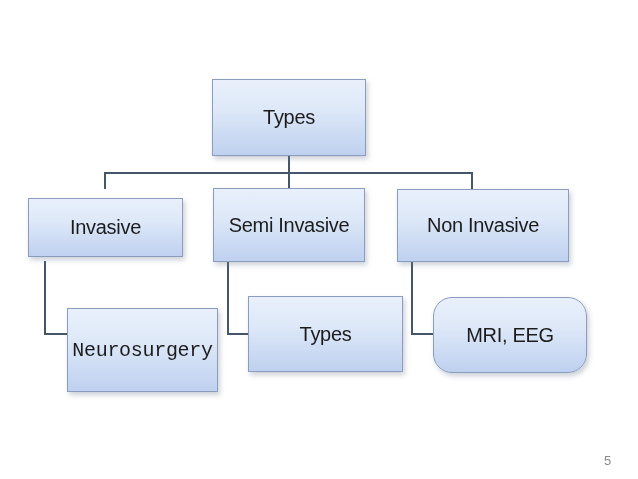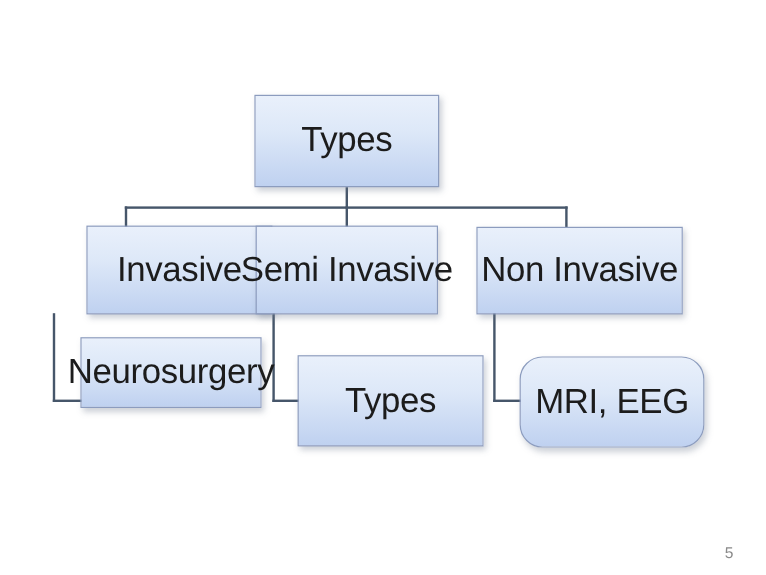--- a/index.html
+++ b/index.html
@@ -21,35 +21,35 @@
     display: flex;
     align-items: center;
     justify-content: center;
     background: linear-gradient(180deg,
       var(--box-fill-top, #e9f0fb) 0%,
       #dde8f8 40%,
       var(--box-fill-bottom, #bfd1f0) 100%);
     border: 1.5px solid var(--box-border, #8c9cbe);
     box-shadow: 2px 3px 5px rgba(110, 120, 140, 0.35);
     color: var(--text, #1c1c1c);
-    font-size: 29px;
+    font-size: 20px;
     letter-spacing: -0.3px;
     white-space: nowrap;
     text-align: center;
   }
   .seg {
     position: absolute;
     background: var(--connector, #46566a);
   }
   
   #node-types         { left: 212px; top: 79px;  width: 154px; height: 77px; }
-  #node-invasive      { left: 28px;  top: 188px; width: 155px; height: 74px; margin-left: 44px; }
+  #node-invasive      { left: 28px;  top: 198px; width: 155px; height: 59px; }
   #node-semi-invasive { left: 213px; top: 188px; width: 152px; height: 74px; text-align: center; }
   #node-non-invasive  { left: 397px; top: 189px; width: 172px; height: 73px; }
-  #node-neurosurgery  { left: 67px;  top: 281px; width: 151px; height: 59px; }
+  #node-neurosurgery  { left: 67px;  top: 308px; width: 151px; height: 84px; font-family: Liberation Mono, monospace; }
   #node-ecog          { left: 248px; top: 296px; width: 155px; height: 76px; }
   #node-mri-eeg       { left: 433px; top: 297px; width: 154px; height: 76px; border-radius: 19px; }
   
   #seg-types-down     { left: 288px; top: 156px; width: 2px;   height: 18px; }
   #seg-main-h         { left: 104px; top: 172px; width: 369px; height: 2px;  }
   #seg-stub-invasive  { left: 104px; top: 172px; width: 2px;   height: 17px; }
   #seg-stub-semi      { left: 288px; top: 172px; width: 2px;   height: 17px; }
   #seg-stub-non       { left: 471px; top: 172px; width: 2px;   height: 18px; }
   #seg-inv-child-v    { left: 44px;  top: 261px; width: 2px;   height: 74px; }
   #seg-inv-child-h    { left: 44px;  top: 333px; width: 24px;  height: 2px;  }

